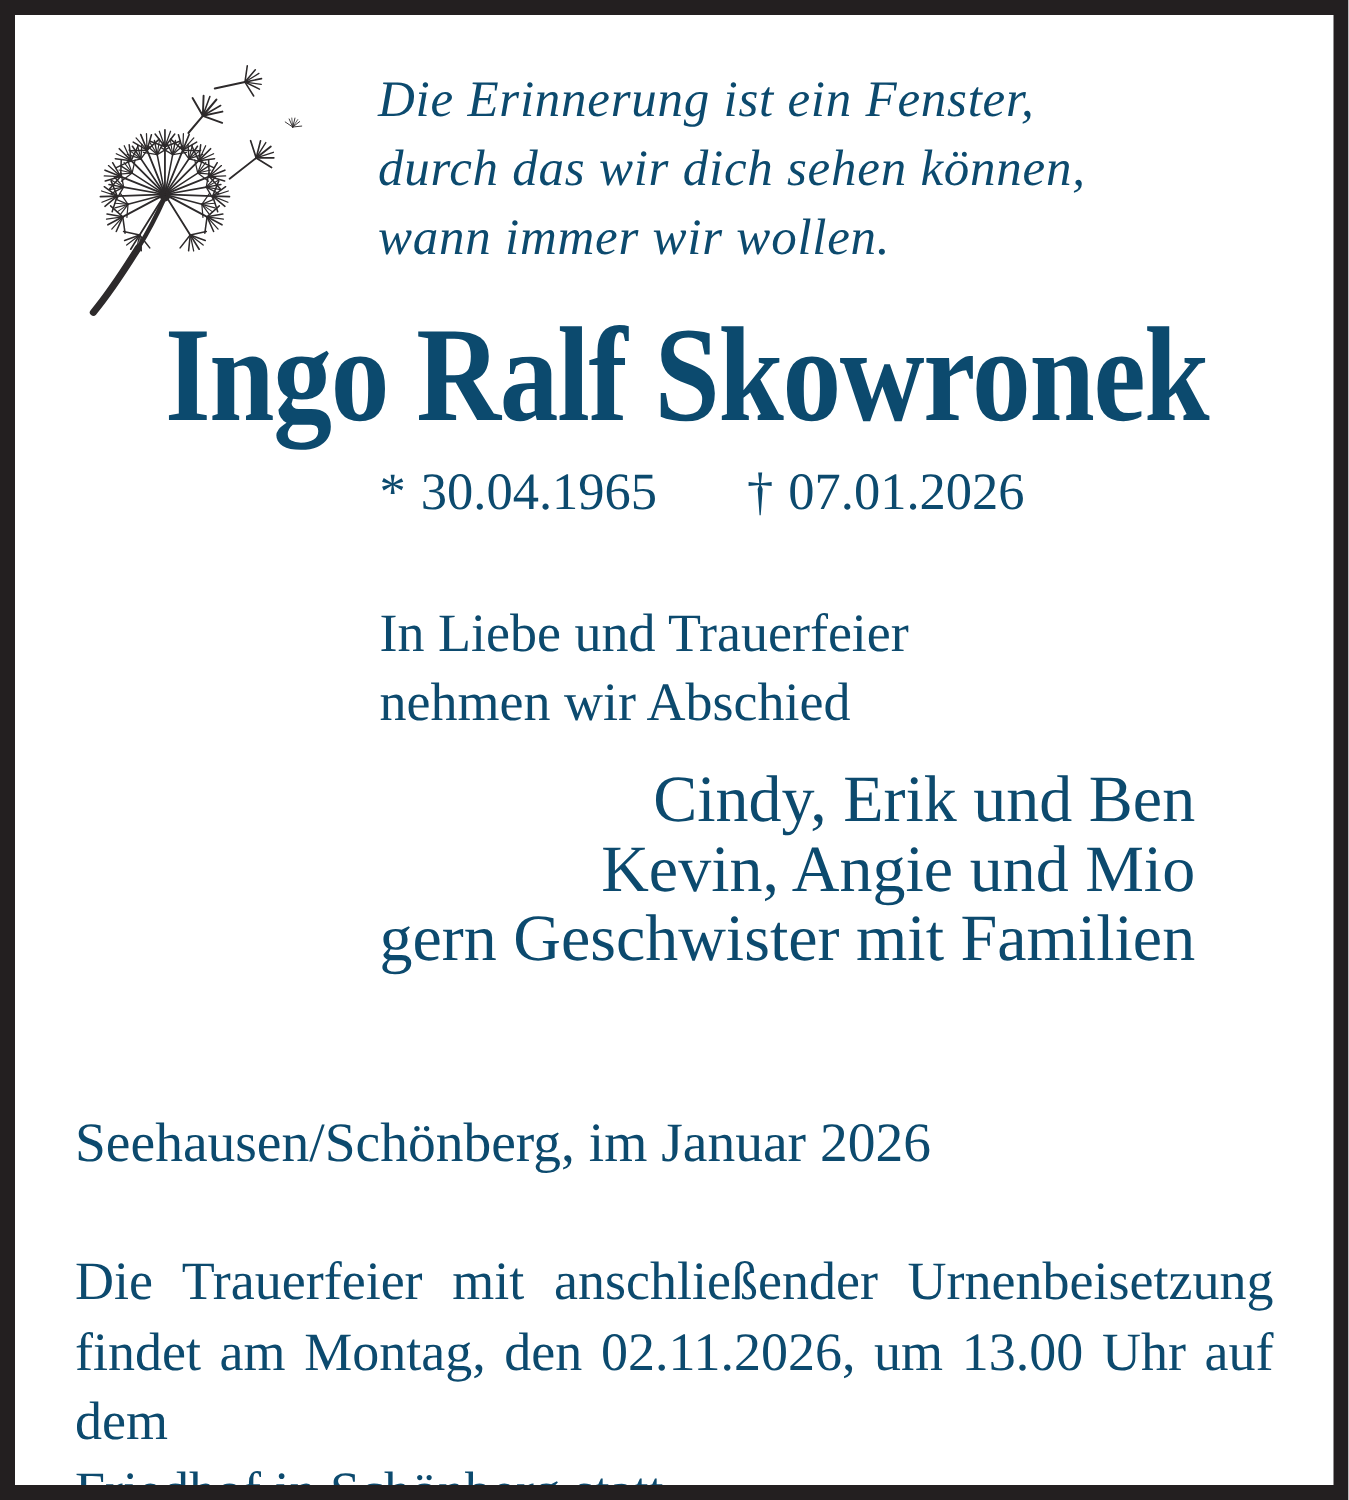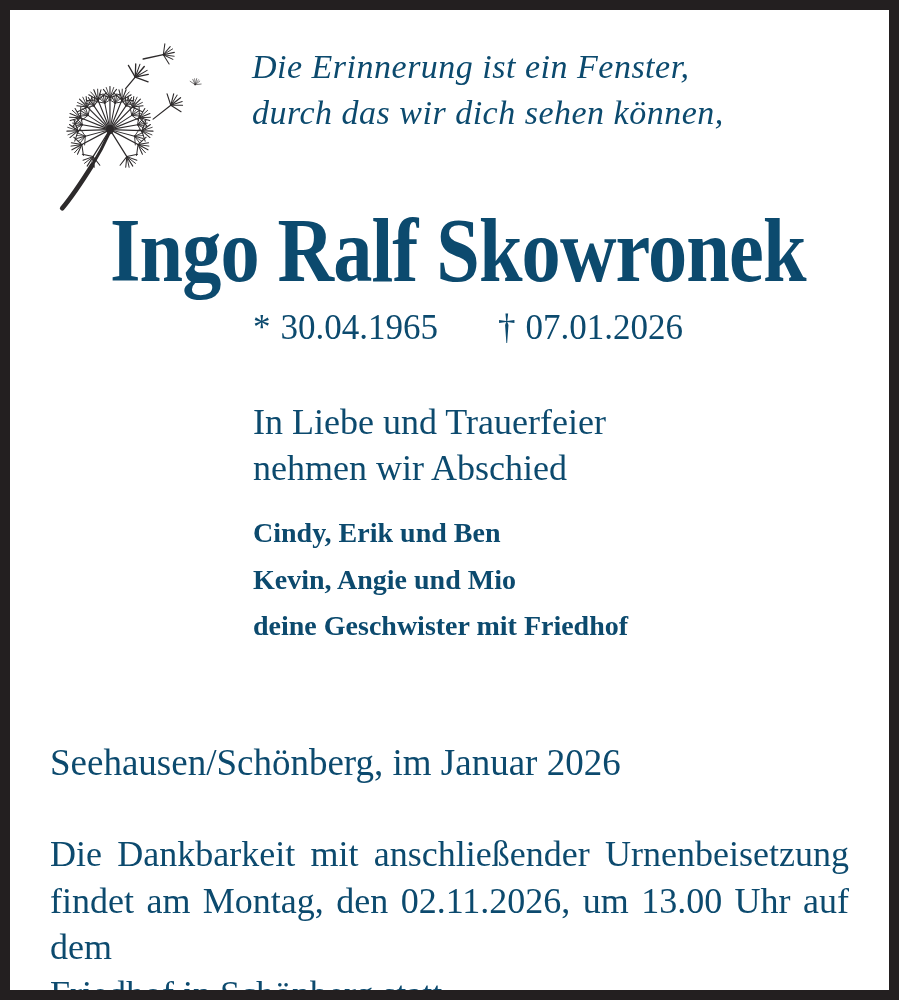--- a/index.html
+++ b/index.html
@@ -49,23 +49,24 @@
   .dates .sym{padding-right:10px;}
   
   .farewell{
     left:243px;top:389px;
     font-size:36px;line-height:46px;
     white-space:nowrap;
   }
   
   .mourners{
     left:243px;top:500px;
-    font-size:28px;font-weight:bold;
+    font-size:44px;font-weight:normal;
     line-height:46.5px;
     white-space:nowrap;
+    text-align:right;
   }
   
   .place{
     left:40px;top:733px;
     font-size:37px;line-height:1.1;
     white-space:nowrap;
   }
   
   .funeral{
     left:40px;right:40px;top:821px;
@@ -187,43 +188,44 @@
       <use href="#tuft" transform="scale(1.1)"></use>
     </g>
     <g transform="translate(176,52) rotate(14) scale(0.55)">
       <use href="#tuft"></use>
     </g>
   </svg>
 
   <div class="abs quote">
     <div>Die Erinnerung ist ein Fenster,</div>
     <div>durch das wir dich sehen können,</div>
+    <div>wann immer wir wollen.</div>
   </div>
 
   <div class="abs name-wrap">
     <span class="squeeze">Ingo Ralf Skowronek</span>
   </div>
 
   <div class="abs dates">
     <span><span class="sym">*</span><span>30.04.1965</span></span>
     <span><span class="sym">†</span><span>07.01.2026</span></span>
   </div>
 
   <div class="abs farewell">
     <div>In Liebe und Trauerfeier</div>
     <div>nehmen wir Abschied</div>
   </div>
 
   <div class="abs mourners">
     <div>Cindy, Erik und Ben</div>
     <div>Kevin, Angie und Mio</div>
-    <div>deine Geschwister mit Friedhof</div>
+    <div>gern Geschwister mit Familien</div>
   </div>
 
   <div class="abs place">Seehausen/Schönberg, im Januar 2026</div>
 
   <div class="abs funeral">
-    <div class="jline">Die Dankbarkeit mit anschließender Urnenbeisetzung</div>
+    <div class="jline">Die Trauerfeier mit anschließender Urnenbeisetzung</div>
     <div class="jline">findet am Montag, den 02.11.2026, um 13.00 Uhr auf dem</div>
     <div class="lline">Friedhof in Schönberg statt.</div>
   </div>
 
 </div>
 
 </body></html>

